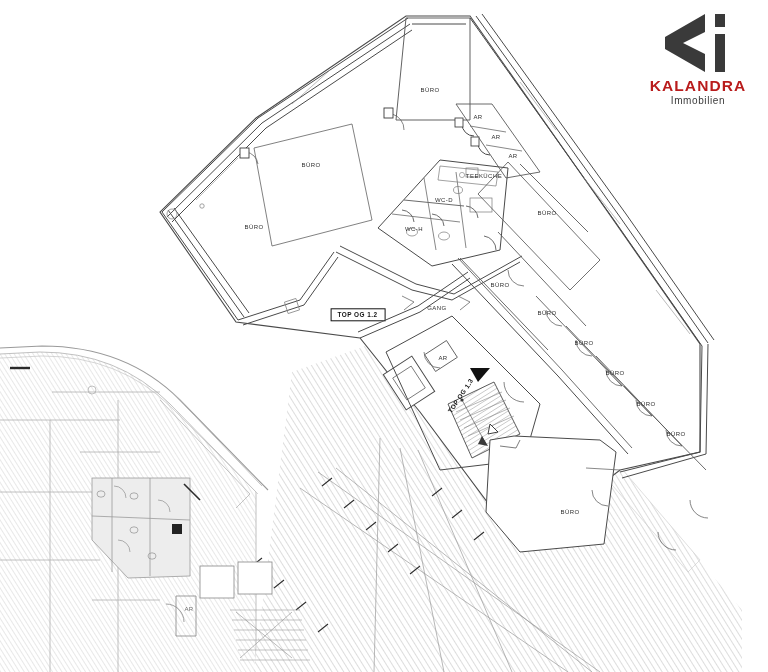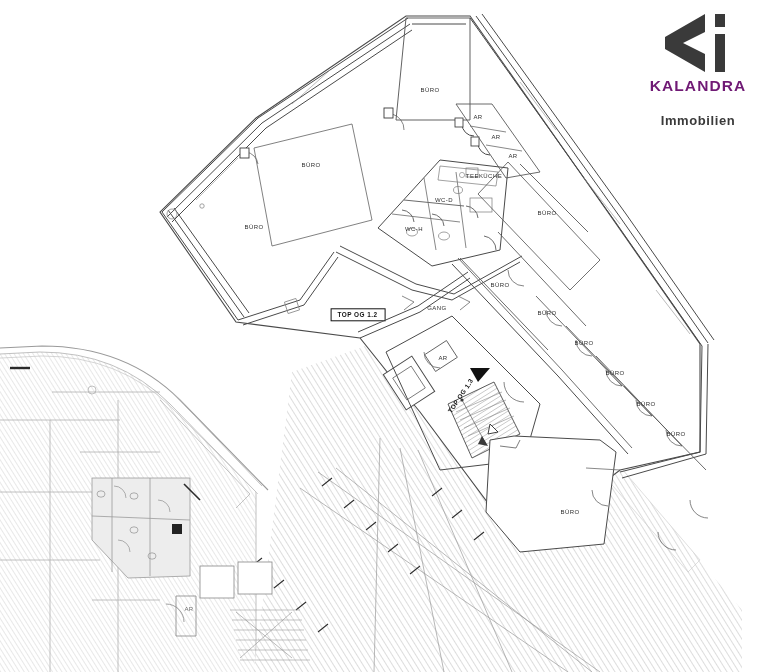--- a/index.html
+++ b/index.html
@@ -36,31 +36,31 @@
     width: 74px;
     height: 62px;
     margin: 0 auto 4px auto;
     display: block;
   }
   #logo-name {
     font-family: "Liberation Sans", sans-serif;
     font-size: 15.5px;
     font-weight: 700;
     letter-spacing: 1.1px;
-    color: #701a75;
+    color: #b91c1c;
     line-height: 1;
     white-space: nowrap;
   }
   #logo-sub {
     font-family: "Liberation Sans", sans-serif;
-    font-size: 13px;
-    font-weight: 700;
+    font-size: 10px;
+    font-weight: 400;
     letter-spacing: 0.6px;
     color: #3a3a3a;
-    margin-top: 20px;
+    margin-top: 2px;
     line-height: 1;
   }
 
   
   #drawing {
     position: absolute;
     left: 0; top: 0;
     width: 768px;
     height: 672px;
   }

